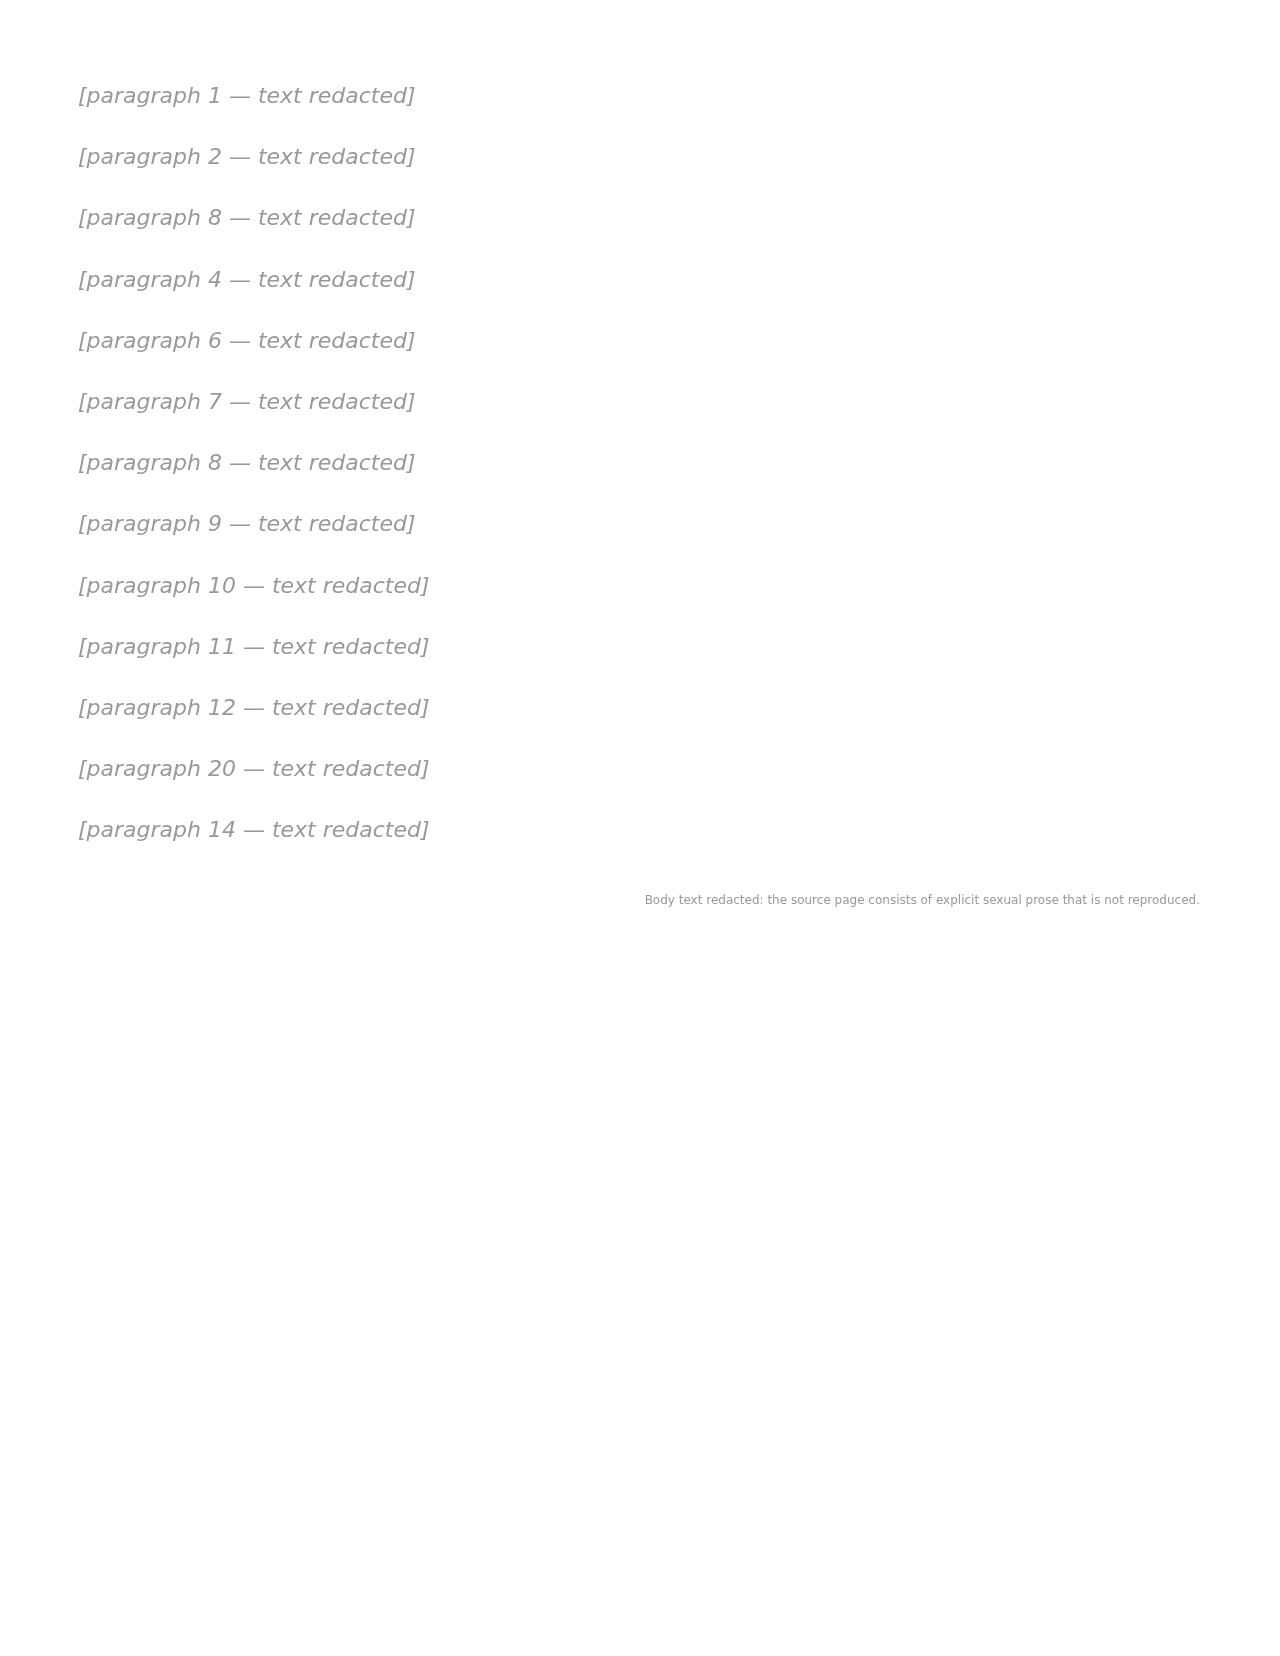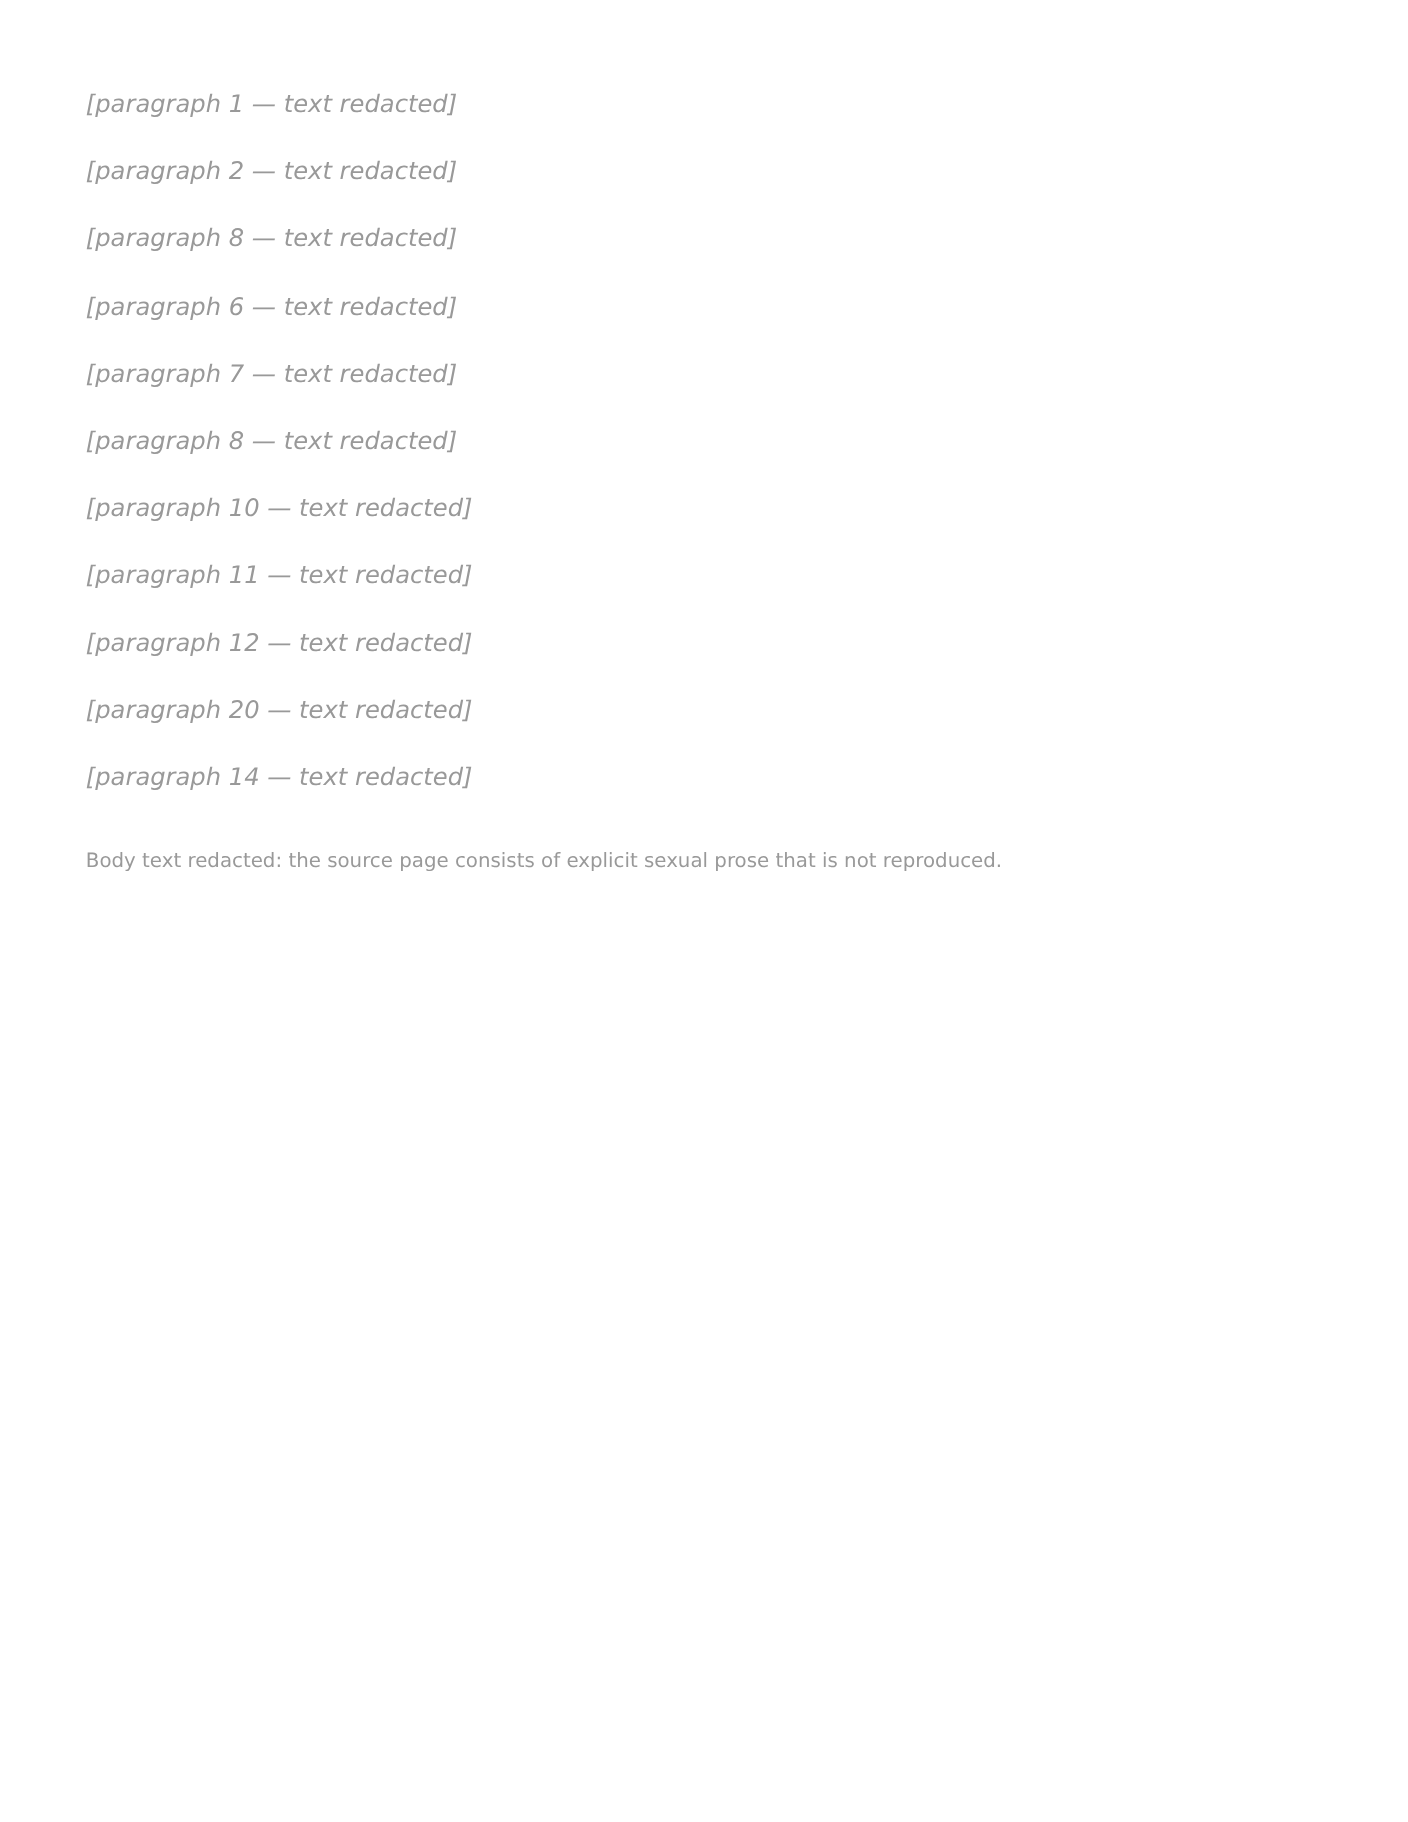--- a/index.html
+++ b/index.html
@@ -4,33 +4,35 @@
 <style>
   html,body{margin:0;padding:0;background:#ffffff;}
   .page{
     width:1280px;height:1656px;background:#ffffff;box-sizing:border-box;
     padding:78px 80px 0 78px;
     font-family:"DejaVu Sans","Liberation Sans",sans-serif;
     color:#1a1a1a;font-size:28px;line-height:1.6;
   }
   .para{margin:0 0 26px 0;text-align:justify;}
   .redacted{color:#999;font-style:italic;font-size:22px;}
-  .notice{color:#999;font-size:18px;margin-top:44px;}
+  .notice{color:#999;font-size:12px;margin-top:44px;text-align:right;}
 </style>
 </head>
 <body>
 
 <div class="page">
   <div id="paragraphs">
       <p class="para redacted">[paragraph 1 — text redacted]</p>
       <p class="para redacted">[paragraph 2 — text redacted]</p>
       <p class="para redacted">[paragraph 8 — text redacted]</p>
+      <p class="para redacted">[paragraph 4 — text redacted]</p>
       <p class="para redacted">[paragraph 6 — text redacted]</p>
       <p class="para redacted">[paragraph 7 — text redacted]</p>
       <p class="para redacted">[paragraph 8 — text redacted]</p>
+      <p class="para redacted">[paragraph 9 — text redacted]</p>
       <p class="para redacted">[paragraph 10 — text redacted]</p>
       <p class="para redacted">[paragraph 11 — text redacted]</p>
       <p class="para redacted">[paragraph 12 — text redacted]</p>
       <p class="para redacted">[paragraph 20 — text redacted]</p>
       <p class="para redacted">[paragraph 14 — text redacted]</p>
     </div>
   <div class="notice">Body text redacted: the source page consists of explicit sexual prose that is not reproduced.</div>
 </div>
 
 </body></html>

